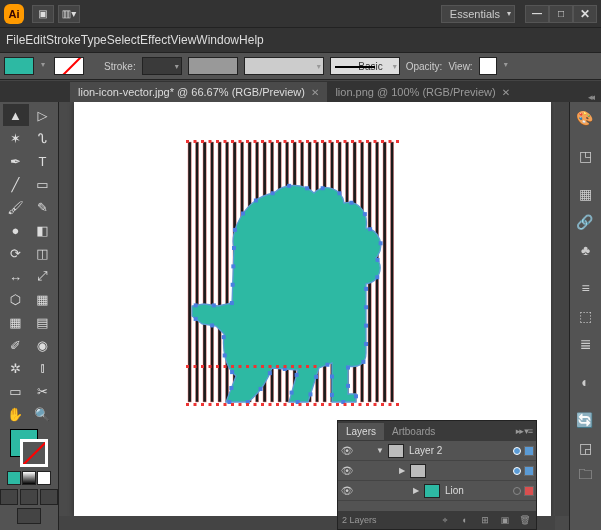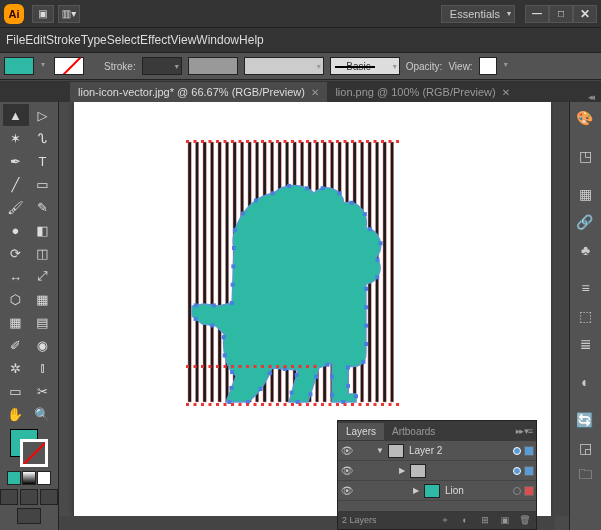--- a/index.html
+++ b/index.html
@@ -23,21 +23,21 @@
 .cb-dd{background:#3a3a3a;border:1px solid #222;padding:1px 12px 1px 4px;position:relative;height:18px;display:flex;align-items:center;min-width:30px}
 .cb-dd:after{content:"▾";position:absolute;right:2px;font-size:8px;color:#999}
 .swatch{width:30px;height:18px;border:1px solid #222;position:relative}
 .swatch:after{content:"▾";position:absolute;right:-12px;top:2px;font-size:8px;color:#999}
 .swatch-wrap{display:flex;align-items:center;padding-right:14px}
 .none-swatch{background:#fff;position:relative;overflow:hidden}
 .none-swatch:before{content:"";position:absolute;width:40px;height:2px;background:red;transform:rotate(-45deg);top:8px;left:-4px}
 .stroke-w{width:40px}
 .brush-prev{width:50px;background:#999}
 .varprof-prev{width:80px;background:#ccc}
-.basic-dd{width:70px;background:#ddd;color:#333;justify-content:flex-end;padding-right:28px}
+.basic-dd{width:70px;background:#ddd;color:#333;justify-content:flex-end;padding-right:16px}
 .basic-dd:before{content:"";width:40px;height:2px;background:#000;position:absolute;left:4px;top:8px}
 .style-sw{width:18px;background:#fff}
 
 .tabbar{height:22px;background:#333;display:flex;padding-left:70px;border-top:1px solid #444;align-items:flex-end}
 .doc-tab{padding:3px 8px;font-size:11px;display:flex;align-items:center;gap:6px;height:20px;background:#333;color:#999;position:relative}
 .doc-tab.active{background:#4a4a4a;color:#ddd}
 .tab-x{font-size:10px;color:#999}
 .tabbar:after{content:"◂◂";position:absolute;right:8px;color:#888;font-size:9px;letter-spacing:-2px}
 
 .workarea{position:absolute;top:102px;left:0;right:0;bottom:0;display:flex}

